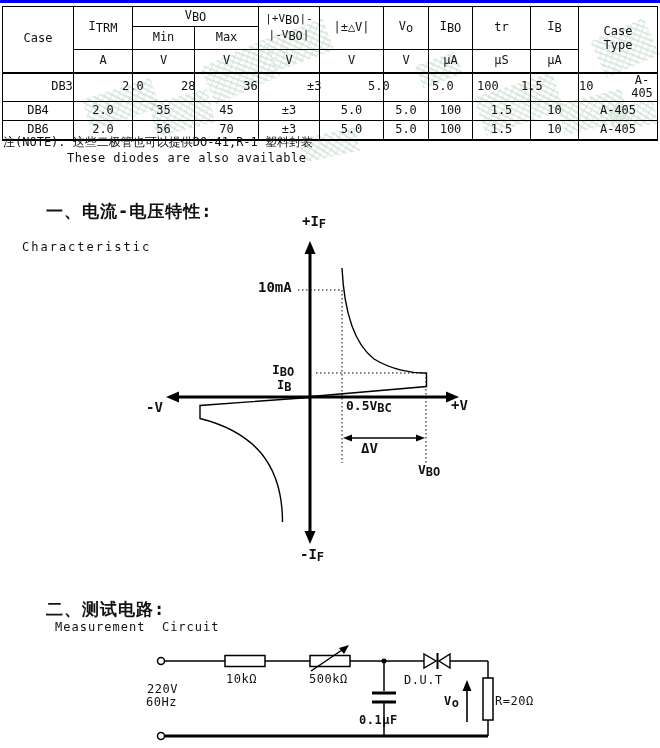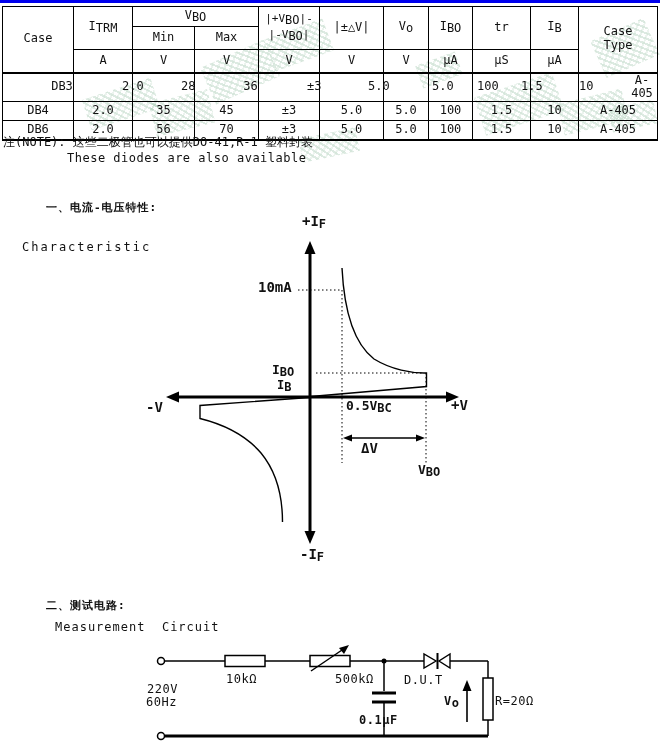--- a/index.html
+++ b/index.html
@@ -18,21 +18,21 @@
   #spec{position:absolute;left:2px;top:6px;width:655px;border-collapse:collapse;table-layout:fixed;}
   #spec th,#spec td{border:1px solid #000;padding:0;text-align:center;vertical-align:middle;
       font-weight:normal;font-size:12px;line-height:1.15;font-family:inherit;background:transparent;}
   #spec .h1{height:20px;} #spec .h2{height:23px;} #spec .h3{height:23px;} #spec .dr{height:19px;}
   #spec td.first-data{border-top:2px solid #000;padding-left:48px;}
   #spec tr.last td{border-bottom:2px solid #000;}
   #spec .two-line{font-size:11px;line-height:1.25;}
   .sub{font-size:12px;vertical-align:-2px;}
   
   .txt{position:absolute;white-space:pre;font-size:12px;letter-spacing:.5px;}
-  .cn{font-size:11px;font-weight:600;letter-spacing:1px;}
+  .cn{font-size:17px;font-weight:600;letter-spacing:1px;}
   .lbl{position:absolute;white-space:pre;font-size:13px;font-weight:600;}
   .lbl-lg{font-size:14px;font-weight:700;}
   svg{position:absolute;overflow:visible;}
 </style>
 </head>
 <body>
 
 <div id="page">
 
   <div id="toprule" style="background: rgb(0, 0, 238);"></div>
@@ -207,19 +207,19 @@
 
     <line x1="25" y1="96" x2="348" y2="96" stroke="#000" stroke-width="3"></line>
 
     <line x1="327" y1="82" x2="327" y2="46" stroke="#000" stroke-width="1.6"></line>
     <polygon points="327,40 322.5,51 331.5,51" fill="#000"></polygon>
   </svg>
 
   <div class="txt" style="left:147px;top:682px;">220V</div>
   <div class="txt" style="left:146px;top:695px;">60Hz</div>
   <div class="txt" style="left:226px;top:672px;">10kΩ</div>
-  <div class="txt" style="left:309px;top:672px;margin-left:26px;">500kΩ</div>
+  <div class="txt" style="left:309px;top:672px;">500kΩ</div>
   <div class="txt" style="left:404px;top:673px;">D.U.T</div>
   <div class="txt" style="left:327px;top:713px;font-weight:600;margin-left:32px;">0.1μF</div>
   <div class="txt" style="left:444px;top:694px;font-weight:600;"><span>V</span><span class="sub">o</span></div>
   <div class="txt" style="left:495px;top:694px;">R=20Ω</div>
 
 </div>
 
 </body></html>

